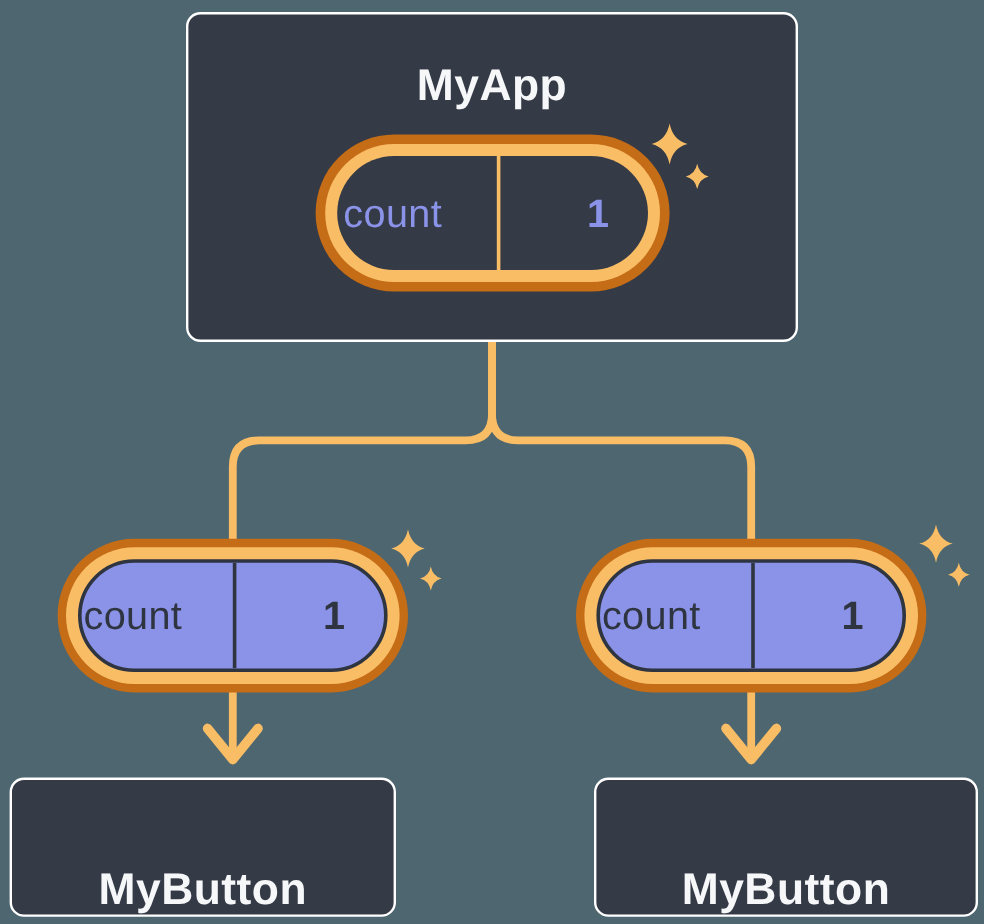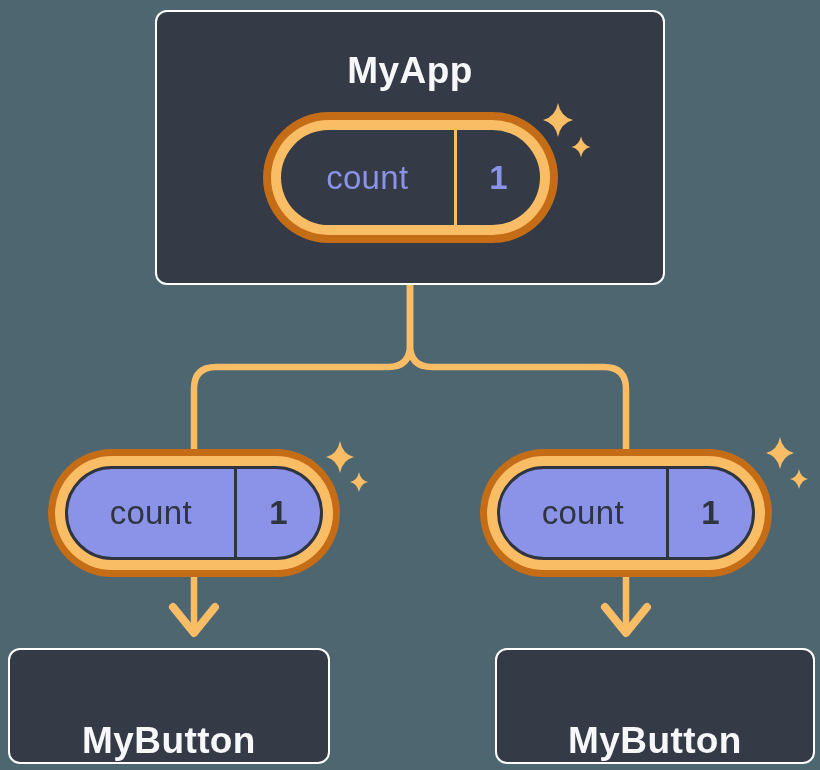--- a/index.html
+++ b/index.html
@@ -85,20 +85,21 @@
     width: 100%; height: 100%;
     background: var(--ring_light_orange);
     border-radius: 100px;
     padding: 10px;
   }
   .pill-inner {
     width: 100%; height: 100%;
     border-radius: 100px;
     display: flex;
     overflow: hidden;
+    gap: 40px;
   }
   .pill.state .pill-inner { background: var(--node_bg); }
   .pill.state .divider    { background: var(--ring_light_orange); }
   .pill.state .cell       { color: var(--state_text_purple); }
   .pill.prop .pill-inner  { background: var(--pill_fill_purple); border: 3px solid var(--pill_outline_dark); }
   .pill.prop .divider     { background: var(--pill_outline_dark); }
   .pill.prop .cell        { color: var(--prop_text_dark); }
   .cell {
     display: flex;
     align-items: center;

